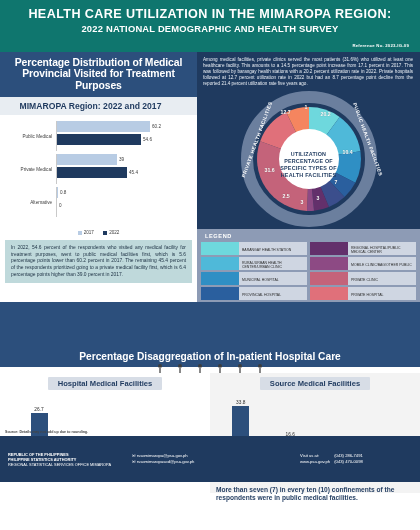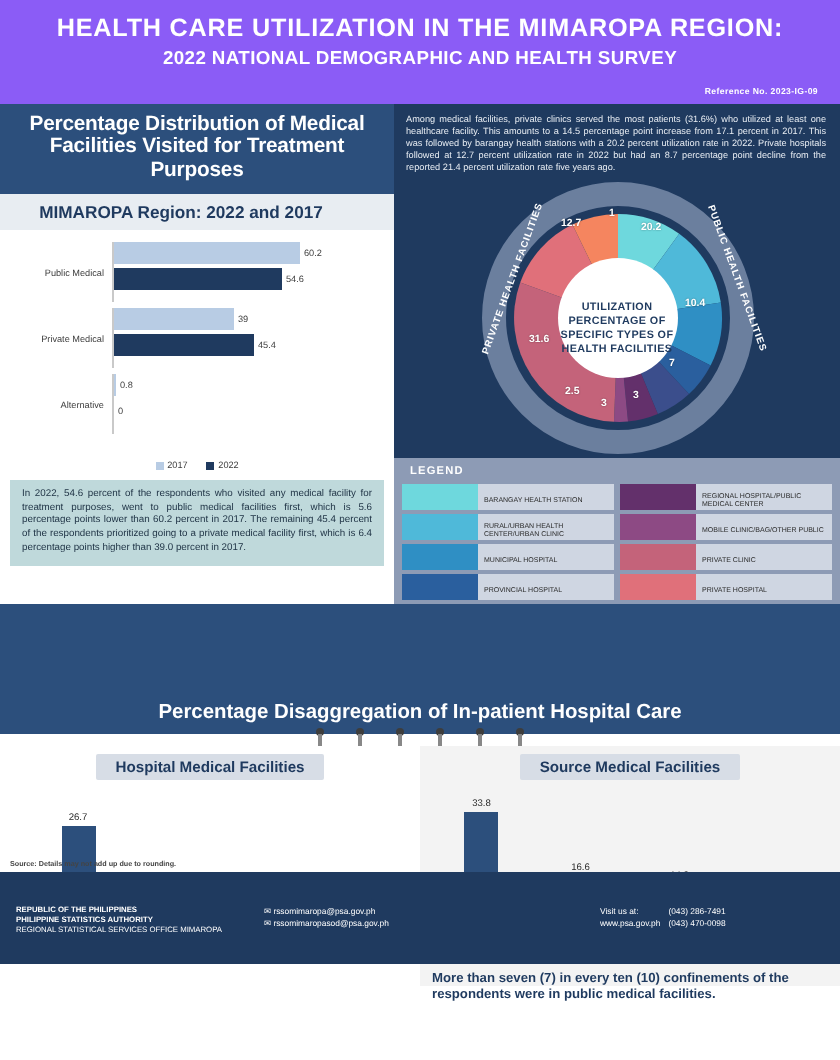--- a/index.html
+++ b/index.html
@@ -7,21 +7,21 @@
     width: 420px; height: 530px;
     font-family: "Liberation Sans", sans-serif;
     background: #ffffff;
     overflow: hidden;
     position: relative;
   }
 
   
   .header {
     height: 52px;
-    background: #8b5cf6;
+    background: #0f766e;
     color: #ffffff;
     padding: 7px 10px 0 10px;
     position: relative;
   }
   .header h1 {
     font-size: 12.6px;
     font-weight: bold;
     text-align: center;
     letter-spacing: 0.4px;
     line-height: 14px;
@@ -201,21 +201,21 @@
 <div class="header">
   <h1>HEALTH CARE UTILIZATION IN THE MIMAROPA REGION:</h1>
   <h2>2022 NATIONAL DEMOGRAPHIC AND HEALTH SURVEY</h2>
   <div class="refno">Reference No. 2023-IG-09</div>
 </div>
 
 <div class="mid">
 
   <div class="left">
     <div class="lband">
-      <div class="t1">Percentage Distribution of Medical Facilities Visited for Treatment Purposes</div>
+      <div class="t1">Percentage Distribution of Medical Provincial Visited for Treatment Purposes</div>
     </div>
     <div class="subband">MIMAROPA Region: 2022 and 2017</div>
 
     <div class="chartwrap">
       <div class="cat-row">
         <div class="cat-lab">Public Medical</div>
         <div class="bars">
           <div class="bar b17">
             <div class="fill" style="width:93px"></div>
             <span class="v">60.2</span>

